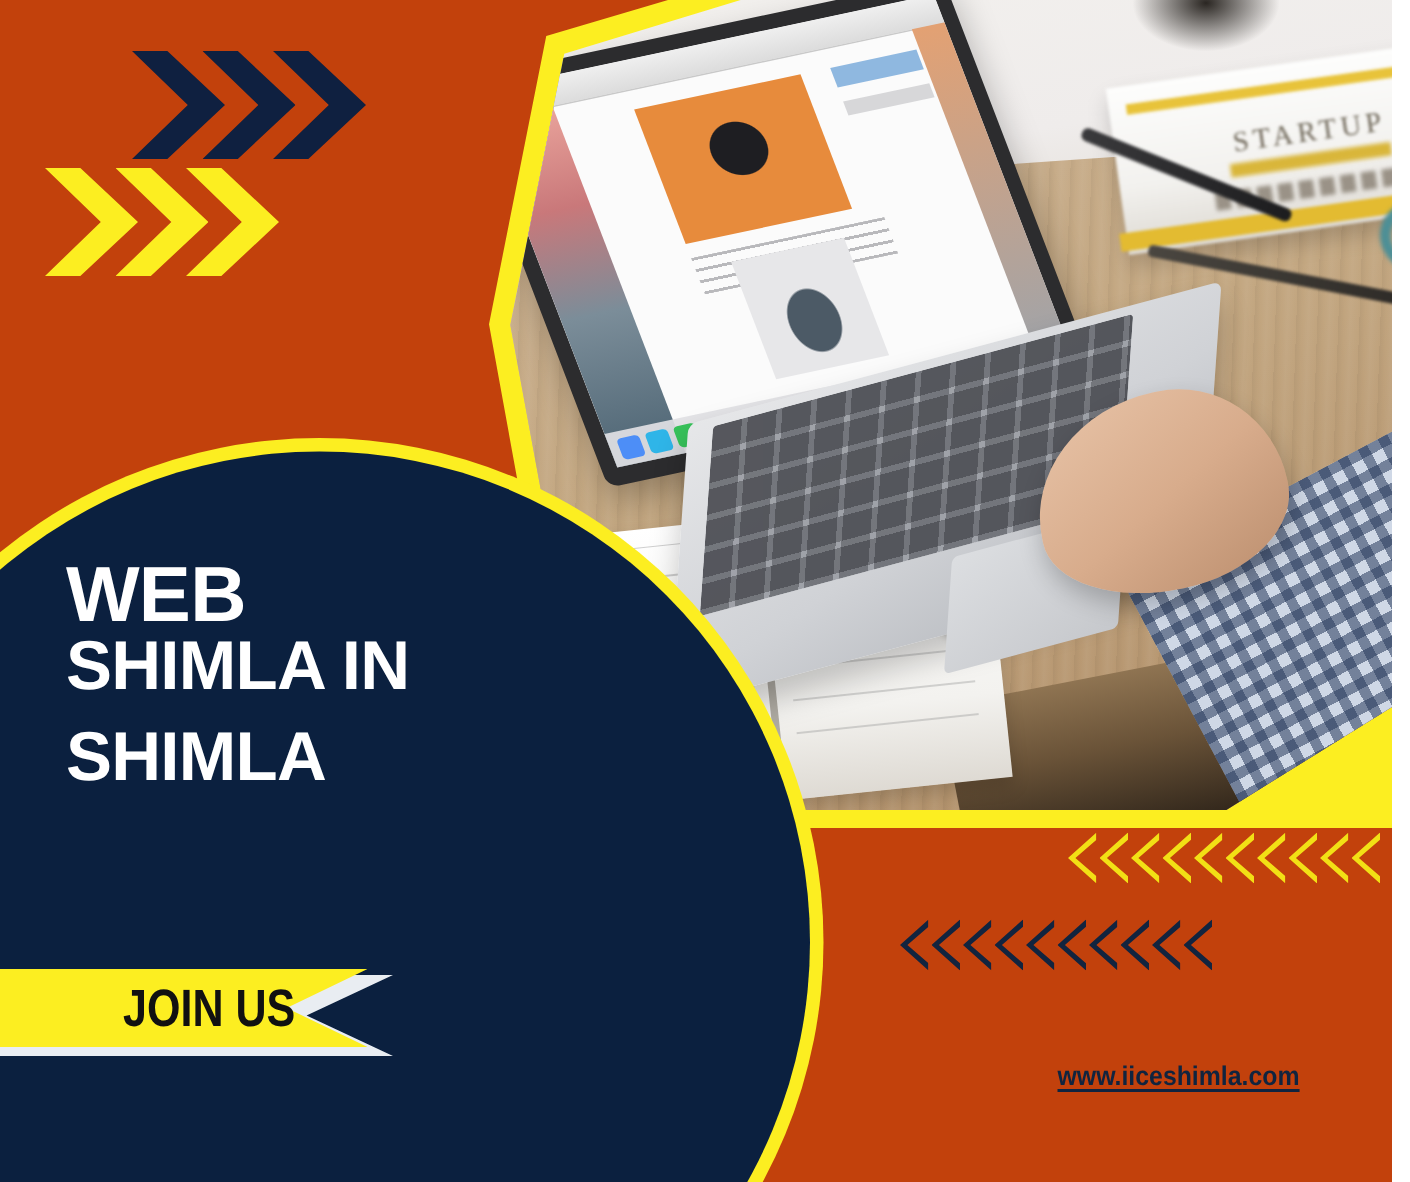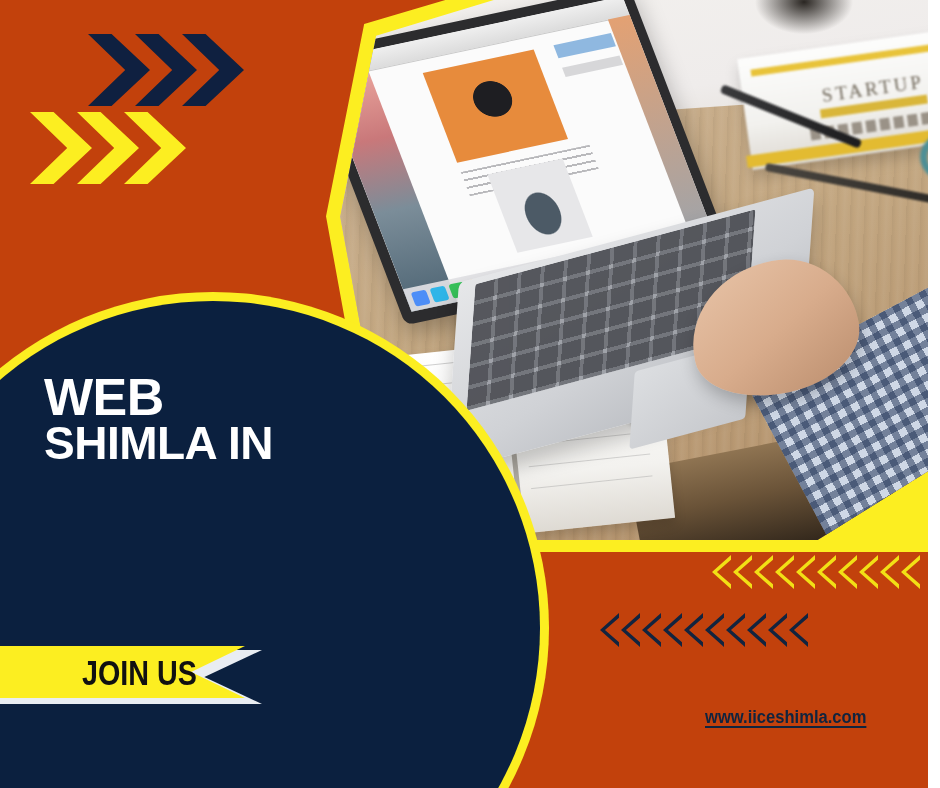--- a/index.html
+++ b/index.html
@@ -504,20 +504,21 @@
     <div class="block-chev yellow" style="left:77px;  top:112px;"></div>
     <div class="block-chev yellow" style="left:124px; top:112px;"></div>
   </div>
 
   <div id="ring"></div>
   <div id="disc"></div>
 
   <div id="headline">
     <span class="hl hl-white  line1">WEB</span>
     <span class="hl hl-white  line3">SHIMLA IN</span>
+    <span class="hl hl-white  line4">SHIMLA</span>
   </div>
 
   <div id="ribbon-tail"></div>
   <div id="ribbon"></div>
   <div id="ribbon-label">JOIN US</div>
 
   <div class="chev-cluster">
 
     <div class="line-chev yellow" style="left:712px; top:555px;"></div>
     <div class="line-chev yellow" style="left:733px; top:555px;"></div>

